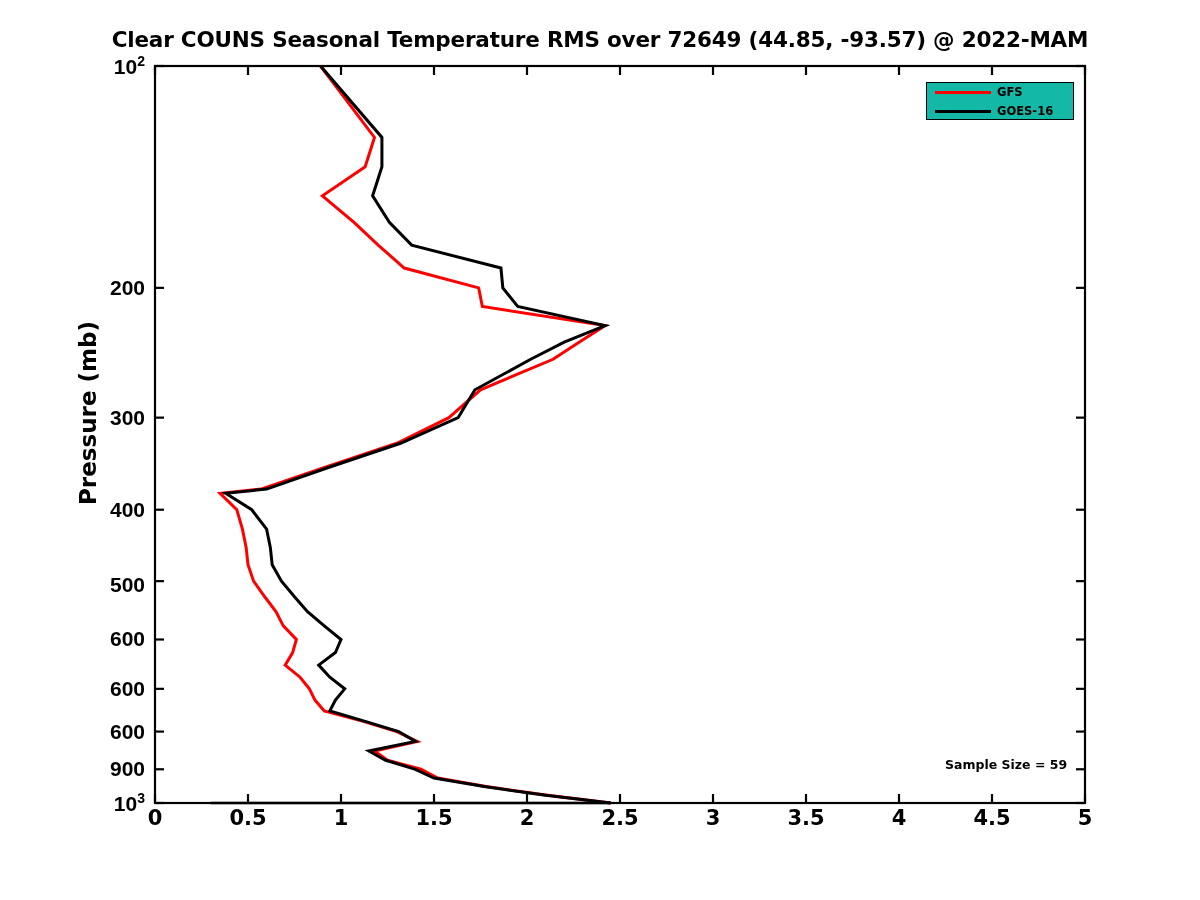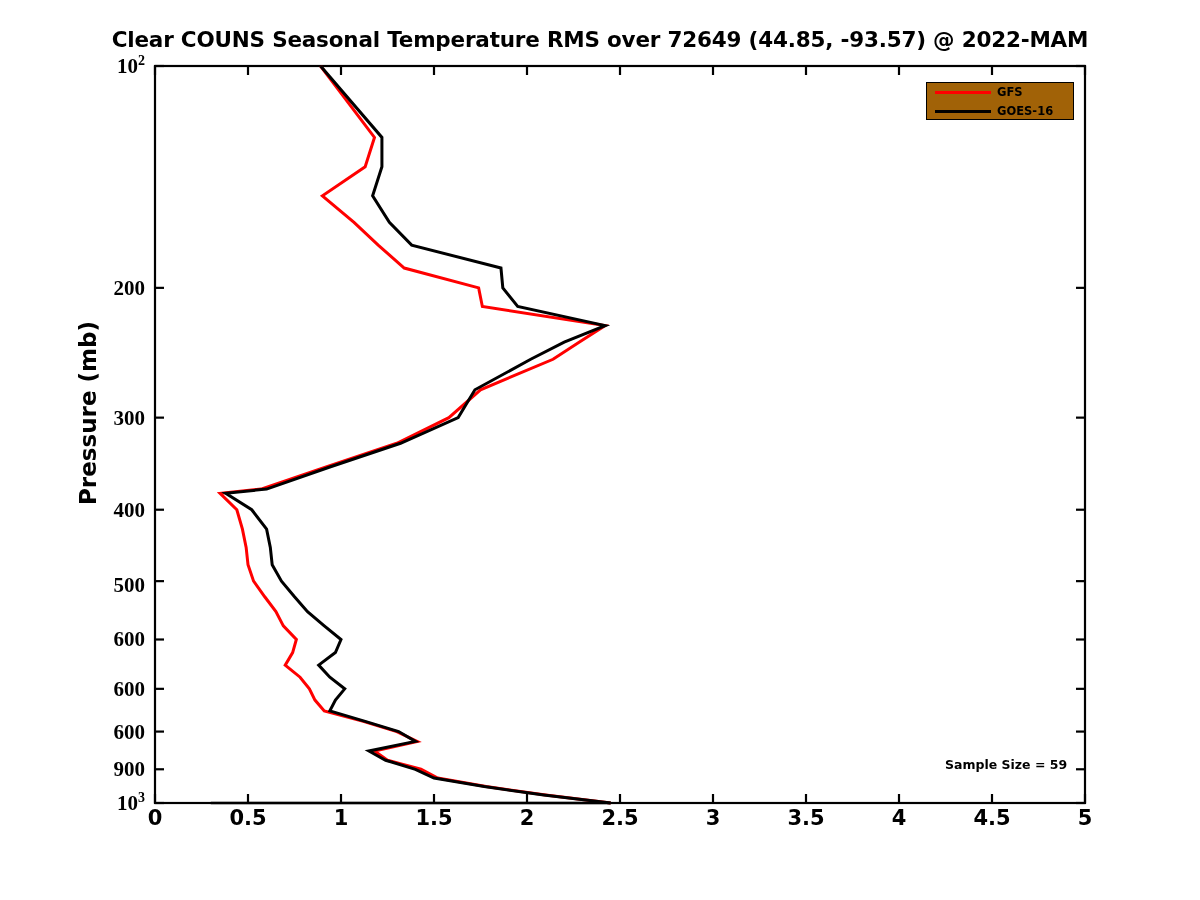--- a/index.html
+++ b/index.html
@@ -70,34 +70,34 @@
   }
   .tick-label-y {
     position: absolute;
     font-size: 21px;
     font-weight: bold;
     color: #000000;
     text-align: right;
     right: 1055px;
     transform: translateY(-50%);
     white-space: nowrap;
-    font-family: Liberation Serif, serif;
+    font-family: Liberation Sans, sans-serif;
   }
   .tick-label-y sup {
     font-size: 14px;
     vertical-align: super;
   }
   #legend-box {
     position: absolute;
     left: 926px;
     top: 82px;
     width: 148px;
     height: 38px;
     border: 1.6px solid #000000;
-    background: #a16207;
+    background: #14b8a6;
     box-sizing: border-box;
   }
   .legend-row {
     position: absolute;
     left: 0;
     width: 100%;
     height: 19px;
     display: flex;
     align-items: center;
   }

